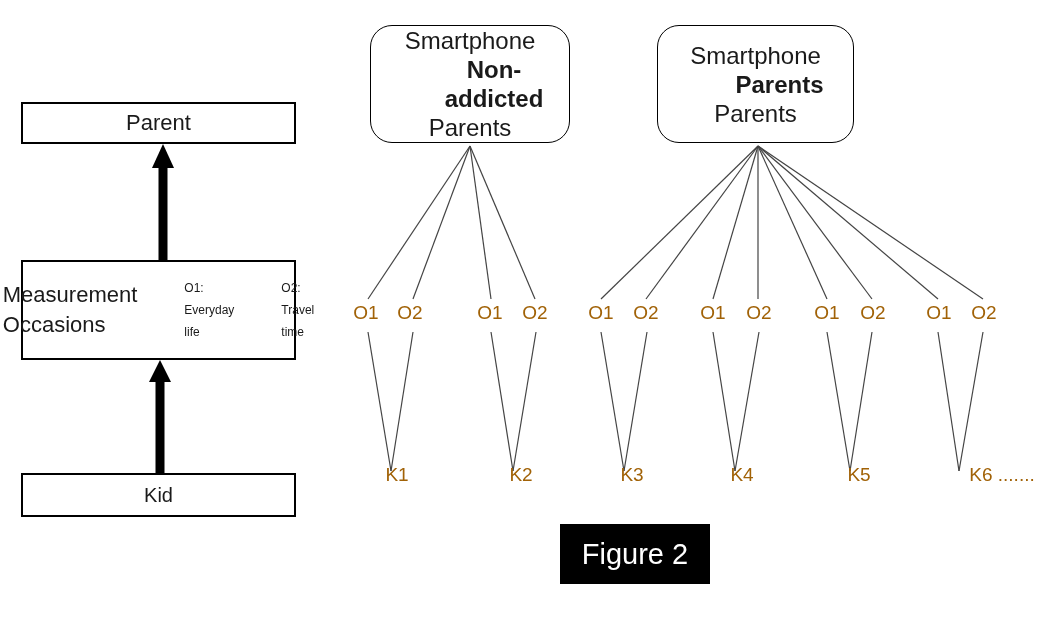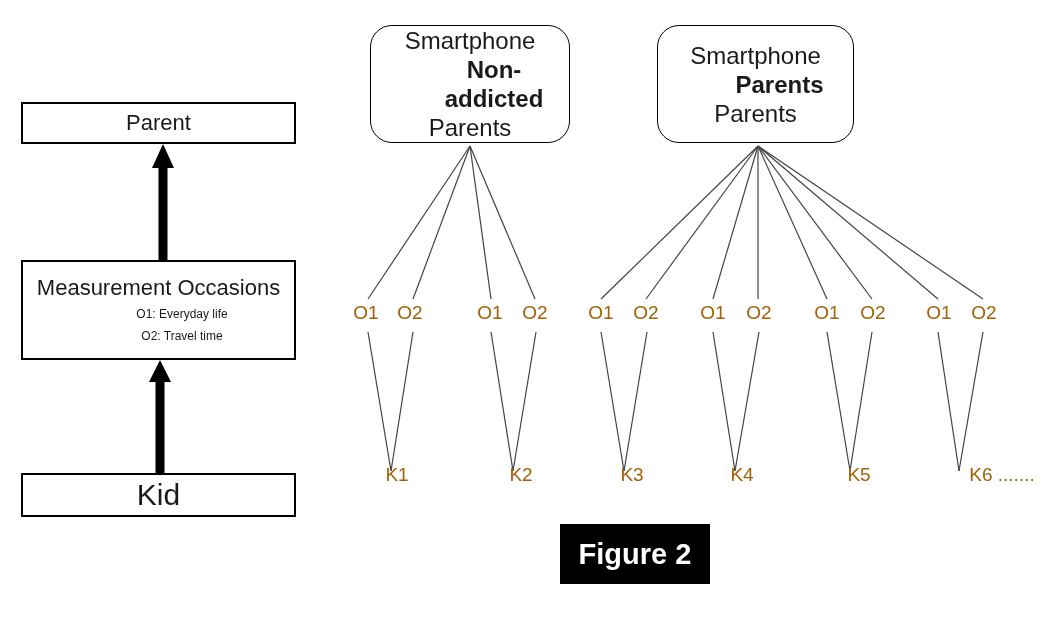--- a/index.html
+++ b/index.html
@@ -7,38 +7,38 @@
     position:relative;width:1054px;height:620px;background:#ffffff;
     font-family:"Liberation Sans",sans-serif;color:#1a1a1a;overflow:hidden;
   }
   .lines{position:absolute;left:0;top:0;}
   .box{
     position:absolute;border:2px solid #000;background:#fff;
     display:flex;align-items:center;justify-content:center;
     box-sizing:border-box;
   }
   .parent-box{left:21px;top:102px;width:275px;height:42px;font-size:22px;}
-  .kid-box{left:21px;top:473px;width:275px;height:44px;font-size:30px;}
-  .measurement-box{left:21px;top:260px;width:275px;height:100px;flex-direction:column;}
+  .kid-box{left:21px;top:473px;width:275px;height:44px;font-size:20px;}
+  .measurement-box{left:21px;top:260px;width:275px;height:100px;flex-direction:row;}
   .m-title{font-size:22px;line-height:30px;}
   .m-sub{font-size:12px;line-height:22px;margin-left:47px;}
   .group-box{
     position:absolute;top:25px;height:118px;border:1.5px solid #000;border-radius:22px;
     background:#fff;display:flex;flex-direction:column;align-items:center;justify-content:center;
     font-size:24px;line-height:29px;text-align:center;box-sizing:border-box;
   }
   .group-line-bold{font-weight:bold;margin-left:48px;}
   .olabel,.klabel{
     position:absolute;transform:translateX(-50%);font-size:19px;white-space:nowrap;color:#a16207;
   }
   .olabel{top:302px;}
   .klabel{top:464px;margin-left:8px;}
   .figure-caption{
     position:absolute;left:560px;top:524px;width:150px;height:60px;background:#000;color:#fff;
-    display:flex;align-items:center;justify-content:center;font-size:29px;font-weight:bold;
+    display:flex;align-items:center;justify-content:center;font-size:29px;font-weight:normal;
   }
 </style>
 </head>
 <body>
 
 <div class="canvas">
 
   <svg class="lines" width="1054" height="620" viewBox="0 0 1054 620">
 
     <g stroke="#000" fill="#000">

